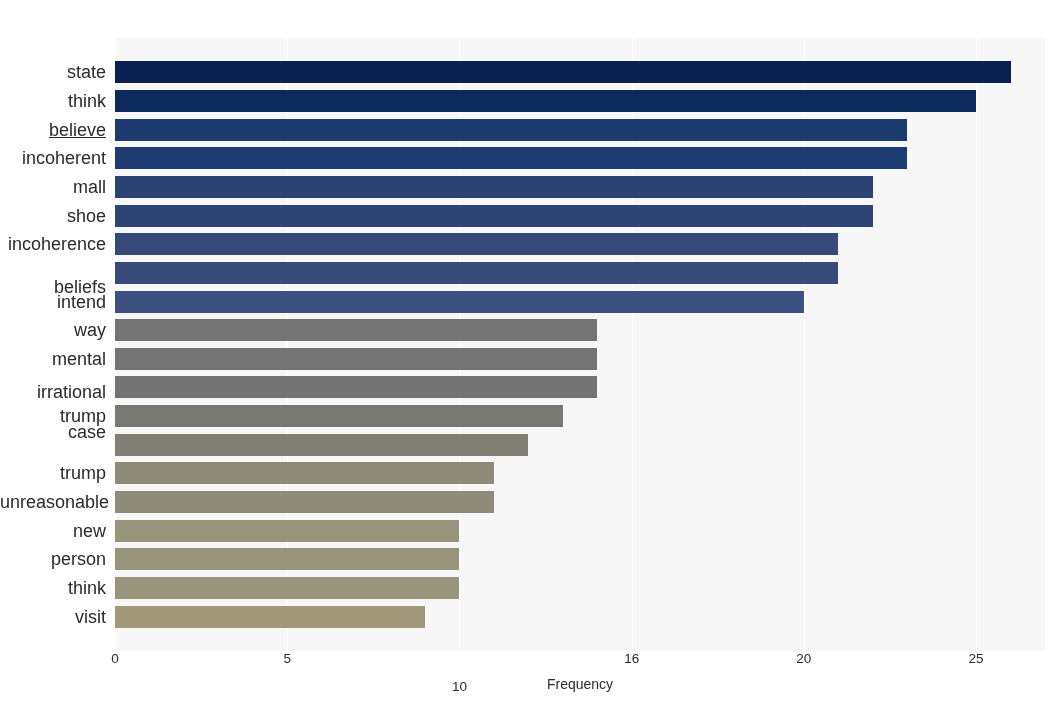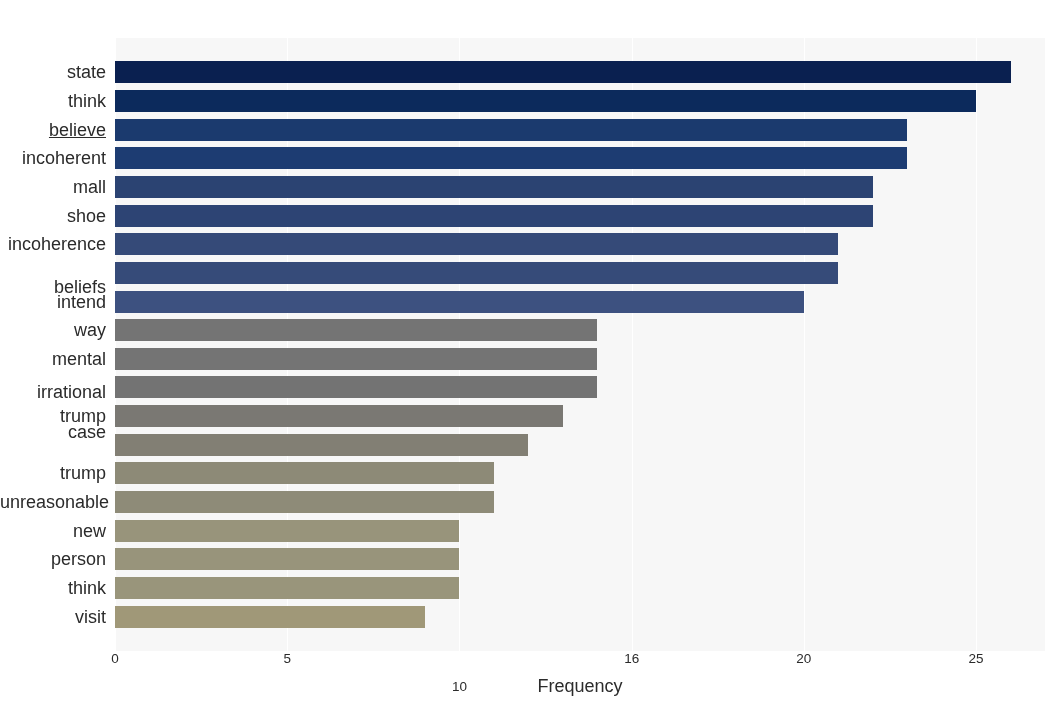--- a/index.html
+++ b/index.html
@@ -106,21 +106,21 @@
     transform: translateX(-50%);
     line-height: 1;
     white-space: nowrap;
   }
   #x-axis-label {
     position: absolute;
     left: 115px;
     top: 676px;
     width: 930px;
     text-align: center;
-    font-size: 18px;
+    font-size: 14px;
     color: #2b2b2b;
   }
 </style>
 </head>
 <body>
 
 <div id="figure">
 
 
   <div id="plot-area">

